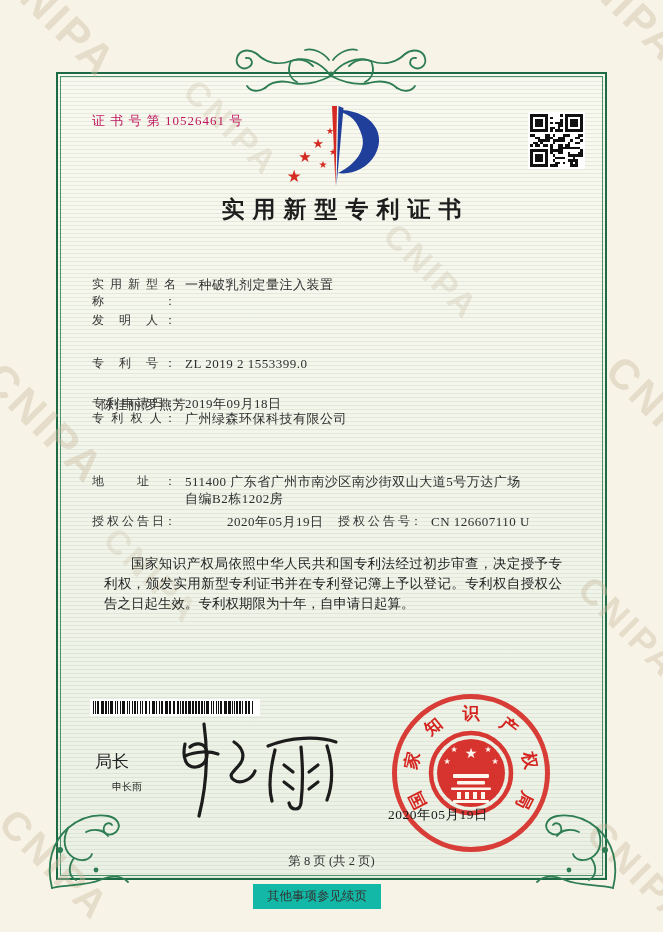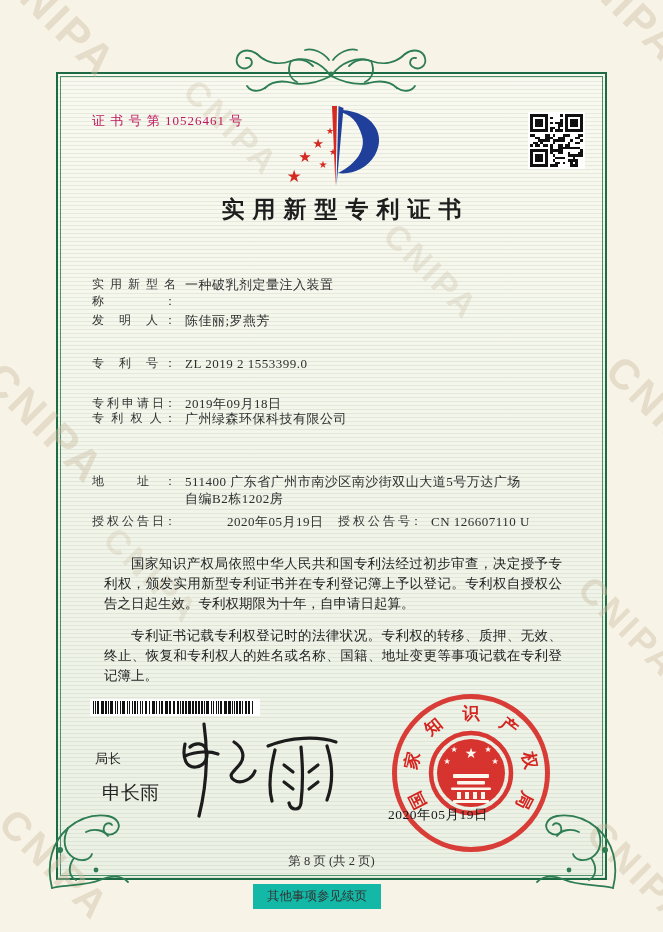--- a/index.html
+++ b/index.html
@@ -54,34 +54,34 @@
     left:0;right:0;top:194px;text-align:center;
     font-size:23px;font-weight:bold;letter-spacing:8px;color:#1d1d1d;margin-left:28px;
   }
 
   .field-row{left:92px;display:flex;align-items:flex-start;font-size:13px;color:#2e2e2e;}
   .field-label{
     flex:0 0 84px;width:84px;font-size:12px;color:#333;
     text-align:justify;text-align-last:justify;white-space:normal;
   }
   .field-value{margin-left:9px;letter-spacing:.5px;line-height:17px;max-width:410px;}
-  #row-name{top:276px;} #row-inventor{top:312px;} #row-patentno{top:355px;}
+  #row-name{top:276px;} #row-inventor{top:312px;flex-direction:column;} #row-patentno{top:355px;}
   #row-filing{top:395px;} #row-patentee{top:410px;} #row-address{top:473px;}
   #row-grant{top:513px;width:515px;}
   .grant-right{position:absolute;left:246px;top:0;display:flex;}
 
   .paragraphs{
     left:92px;top:542px;width:482px;font-size:13.5px;line-height:20px;
     color:#1f1f1f;text-align:justify;
   }
   .paragraphs p{margin:12px;text-indent:2em;}
 
   .barcode{left:90px;top:699px;width:170px;height:17px;background:#fff;padding:2px 3px;box-sizing:border-box;}
-  .signer-title{left:95px;top:750px;font-size:13px;color:#222;font-family:"Liberation Sans","DejaVu Sans",sans-serif;}
-  .signer-name{left:102px;top:780px;font-size:19px;color:#222;font-family:"Liberation Sans","DejaVu Sans",sans-serif;}
+  .signer-title{left:95px;top:750px;font-size:17px;color:#222;font-family:"Liberation Sans","DejaVu Sans",sans-serif;}
+  .signer-name{left:112px;top:780px;font-size:10px;color:#222;font-family:"Liberation Sans","DejaVu Sans",sans-serif;}
   .signature{left:168px;top:720px;}
 
   .seal{left:392px;top:694px;width:158px;height:158px;border-radius:50%;
     border:5.5px solid rgba(213,36,31,0.88);box-sizing:border-box;}
   .seal-char{
     position:absolute;left:50%;top:50%;font-size:17px;font-weight:bold;
     color:#d5241f;transform-origin:center;
   }
   .seal-char:nth-of-type(1){transform:translate(-50%,-50%) rotate(-117deg) translateY(-60px);}
   .seal-char:nth-of-type(2){transform:translate(-50%,-50%) rotate(-78deg)  translateY(-60px);}
@@ -431,21 +431,20 @@
     <span class="field-label">授 权 公 告 日：</span>
     <span class="field-value">2020年05月19日</span>
     <span class="grant-right">
       <span class="field-label">授 权 公 告 号：</span>
       <span class="field-value">CN 126607110 U</span>
     </span>
   </div>
 
   <div class="abs paragraphs">
     <p>国家知识产权局依照中华人民共和国专利法经过初步审查，决定授予专利权，颁发实用新型专利证书并在专利登记簿上予以登记。专利权自授权公告之日起生效。专利权期限为十年，自申请日起算。</p>
-    <p>专利证书记载专利权登记时的法律状况。专利权的转移、质押、无效、终止、恢复和专利权人的姓名或名称、国籍、地址变更等事项记载在专利登记簿上。</p>
   </div>
 
   <svg class="abs barcode" id="barcode-svg" viewBox="0 0 164 13" preserveAspectRatio="none">
       <rect x="0" y="0" width="1" height="13" fill="#111"></rect>
       <rect x="2" y="0" width="1" height="13" fill="#111"></rect>
       <rect x="4" y="0" width="2" height="13" fill="#111"></rect>
       <rect x="8" y="0" width="3" height="13" fill="#111"></rect>
       <rect x="12" y="0" width="2" height="13" fill="#111"></rect>
       <rect x="15" y="0" width="1" height="13" fill="#111"></rect>
       <rect x="17" y="0" width="3" height="13" fill="#111"></rect>

